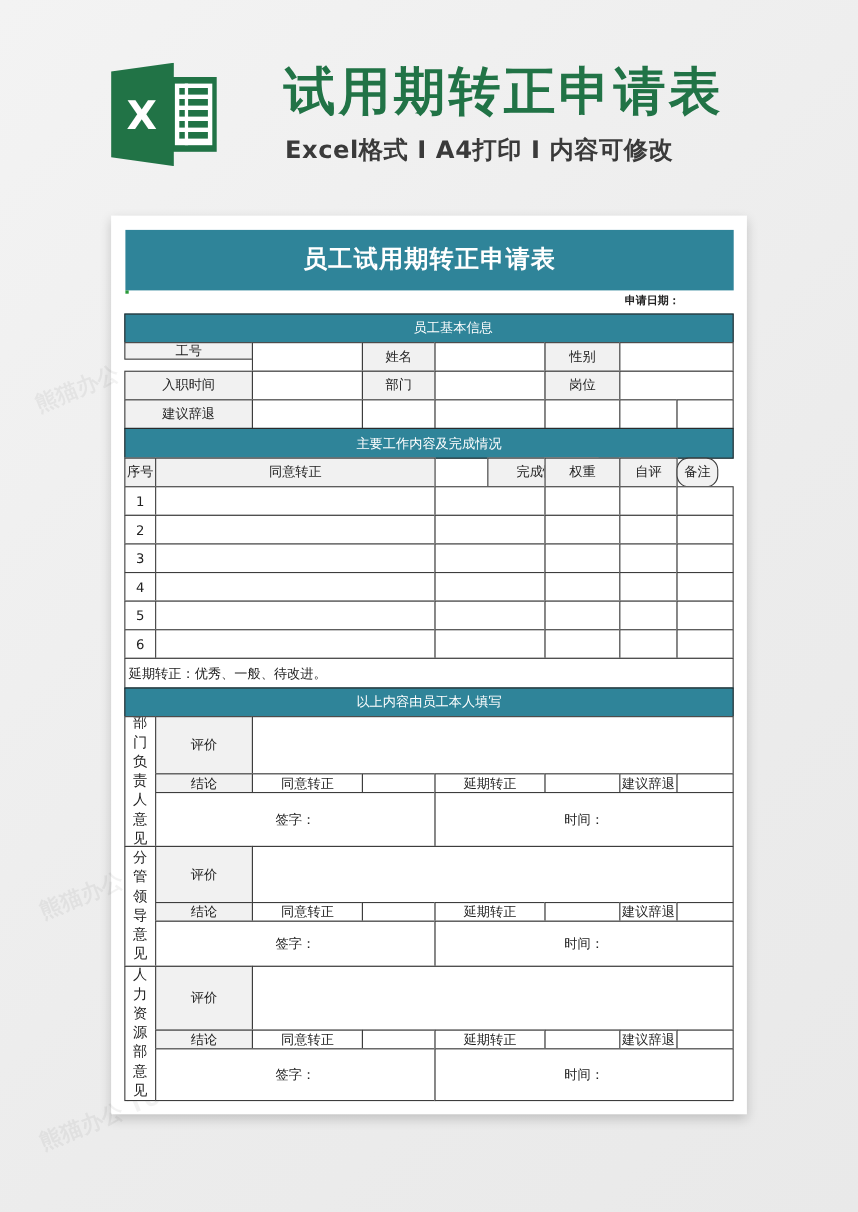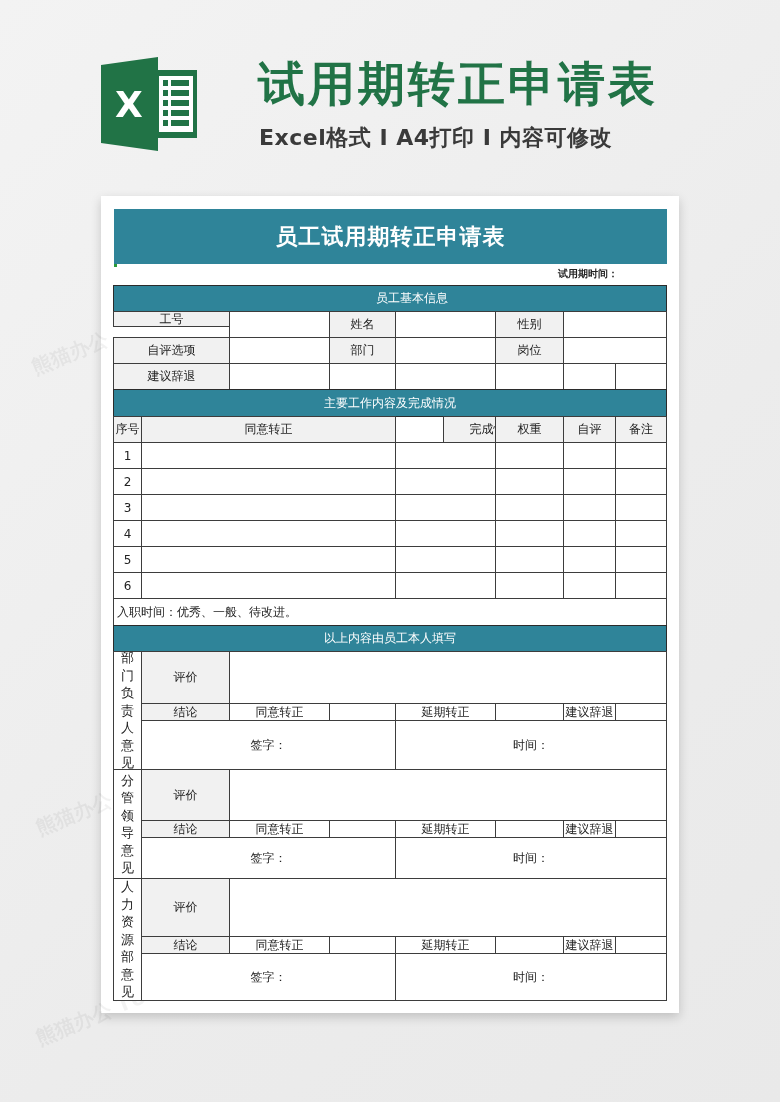--- a/index.html
+++ b/index.html
@@ -95,32 +95,32 @@
 <div class="abs paper"></div>
 
 <div class="watermark" style="left:30px;top:340px;">熊猫办公</div>
 <div class="watermark" style="left:380px;top:330px;">熊猫办公 TUKUPPT</div>
 <div class="watermark" style="left:380px;top:560px;">熊猫办公 TUKUPPT</div>
 <div class="watermark" style="left:30px;top:780px;">熊猫办公 TUKUPPT</div>
 <div class="watermark" style="left:380px;top:780px;">熊猫办公 TUKUPPT</div>
 <div class="watermark" style="left:30px;top:990px;">熊猫办公 TUKUPPT</div>
 
 <div class="abs form-title">员工试用期转正申请表</div>
-<div class="abs apply-date">试用期时间：</div>
+<div class="abs apply-date">申请日期：</div>
 
 <div class="c band" style="left:113px;top:285px;width:554px;height:27px;padding-left:44px;">员工基本信息</div>
 
 <div class="c lbl" style="left:113px;top:311px;width:117px;height:16px;">工号</div>
 <div class="c" style="left:229px;top:311px;width:101px;height:27px;"></div>
 <div class="c lbl" style="left:329px;top:311px;width:67px;height:27px;">姓名</div>
 <div class="c" style="left:395px;top:311px;width:101px;height:27px;"></div>
 <div class="c lbl" style="left:495px;top:311px;width:69px;height:27px;">性别</div>
 <div class="c" style="left:563px;top:311px;width:104px;height:27px;"></div>
 
-<div class="c lbl" style="left:113px;top:337px;width:117px;height:27px;">自评选项</div>
+<div class="c lbl" style="left:113px;top:337px;width:117px;height:27px;">入职时间</div>
 <div class="c" style="left:229px;top:337px;width:101px;height:27px;"></div>
 <div class="c lbl" style="left:329px;top:337px;width:67px;height:27px;">部门</div>
 <div class="c" style="left:395px;top:337px;width:101px;height:27px;"></div>
 <div class="c lbl" style="left:495px;top:337px;width:69px;height:27px;">岗位</div>
 <div class="c" style="left:563px;top:337px;width:104px;height:27px;"></div>
 
 <div class="c lbl" style="left:113px;top:363px;width:117px;height:27px;">建议辞退</div>
 <div class="c" style="left:229px;top:363px;width:101px;height:27px;"></div>
 <div class="c" style="left:329px;top:363px;width:67px;height:27px;"></div>
 <div class="c" style="left:395px;top:363px;width:101px;height:27px;"></div>
@@ -128,21 +128,21 @@
 <div class="c" style="left:563px;top:363px;width:53px;height:27px;"></div>
 <div class="c" style="left:615px;top:363px;width:52px;height:27px;"></div>
 
 <div class="c band" style="left:113px;top:389px;width:554px;height:28px;">主要工作内容及完成情况</div>
 
 <div class="c lbl" style="left:113px;top:416px;width:29px;height:27px;">序号</div>
 <div class="c lbl" style="left:141px;top:416px;width:255px;height:27px;">同意转正</div>
 <div class="c lbl" style="left:395px;top:416px;width:101px;height:27px;margin-left:48px;">完成情况</div>
 <div class="c lbl" style="left:495px;top:416px;width:69px;height:27px;">权重</div>
 <div class="c lbl" style="left:563px;top:416px;width:53px;height:27px;">自评</div>
-<div class="c lbl" style="left:615px;top:416px;width:52px;height:27px;">备注</div>
+<div class="c lbl" style="left:615px;top:416px;width:38px;height:27px;border-radius:11px;">备注</div>
 
 <div>
   <div class="c" style="left:113px;top:442px;width:29px;height:27px;">1</div>
   <div class="c" style="left:141px;top:442px;width:255px;height:27px;"></div>
   <div class="c" style="left:395px;top:442px;width:101px;height:27px;"></div>
   <div class="c" style="left:495px;top:442px;width:69px;height:27px;"></div>
   <div class="c" style="left:563px;top:442px;width:53px;height:27px;"></div>
   <div class="c" style="left:615px;top:442px;width:52px;height:27px;"></div>
 </div>
 <div>
@@ -179,21 +179,21 @@
 </div>
 <div>
   <div class="c" style="left:113px;top:572px;width:29px;height:27px;">6</div>
   <div class="c" style="left:141px;top:572px;width:255px;height:27px;"></div>
   <div class="c" style="left:395px;top:572px;width:101px;height:27px;"></div>
   <div class="c" style="left:495px;top:572px;width:69px;height:27px;"></div>
   <div class="c" style="left:563px;top:572px;width:53px;height:27px;"></div>
   <div class="c" style="left:615px;top:572px;width:52px;height:27px;"></div>
 </div>
 
-<div class="c left-text" style="left:113px;top:598px;width:554px;height:28px;">入职时间：优秀、一般、待改进。</div>
+<div class="c left-text" style="left:113px;top:598px;width:554px;height:28px;">延期转正：优秀、一般、待改进。</div>
 
 <div class="c band" style="left:113px;top:625px;width:554px;height:27px;">以上内容由员工本人填写</div>
 
 <div class="c vert" style="left:113px;top:651px;width:29px;height:119px;">
   <span>部</span>
     <span>门</span>
     <span>负</span>
     <span>责</span>
     <span>人</span>
     <span>意</span>

